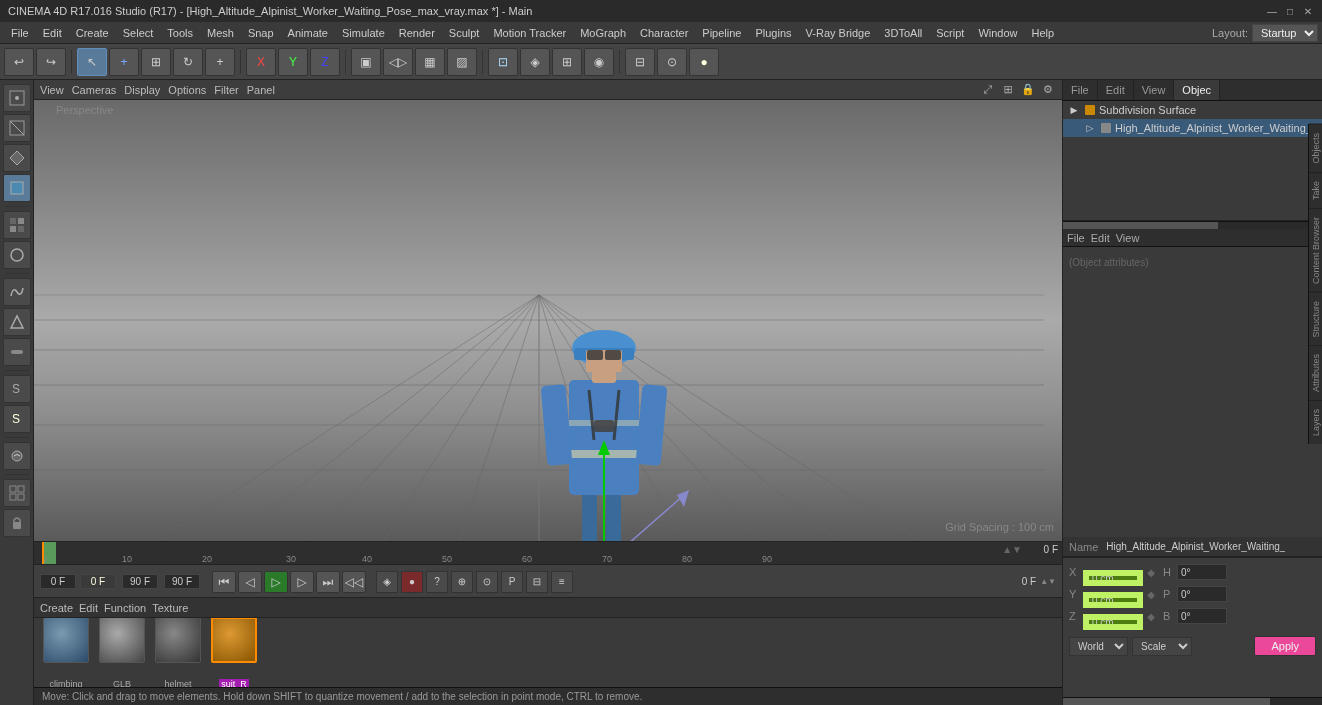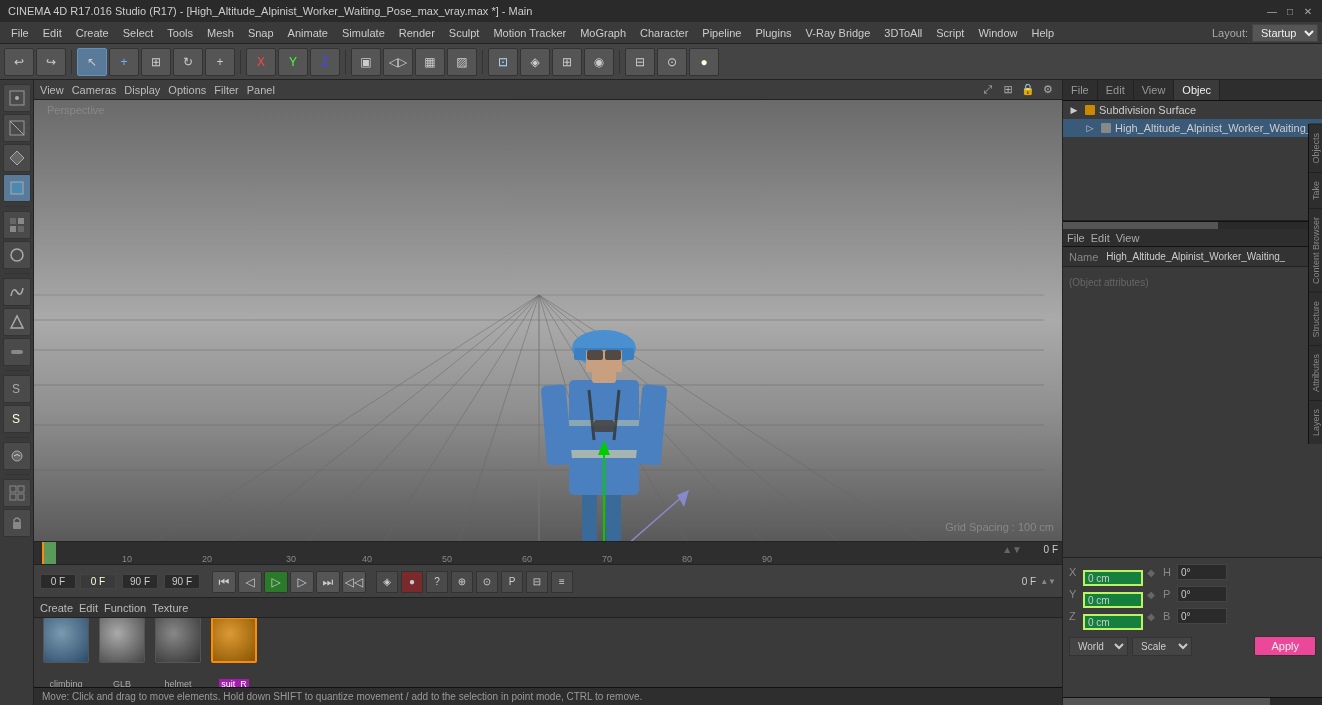--- a/index.html
+++ b/index.html
@@ -162,21 +162,21 @@
     
     #grid-canvas {
       position: absolute;
       inset: 0;
       width: 100%; height: 100%;
     }
 
     
     #perspective-label {
       position: absolute;
-      top: 4px; left: 13px;
+      top: 4px; left: 22px;
       color: #888; font-size: 11px;
     }
 
     
     #grid-spacing {
       position: absolute;
       bottom: 8px; right: 8px;
       color: #888; font-size: 11px;
     }
 
@@ -419,22 +419,22 @@
       height: 20px;
       margin-bottom: 2px;
     }
     .coord-label {
       width: 14px;
       color: #888;
       font-size: 11px;
     }
     .coord-field {
       width: 60px;
-      background: #15803d;
-      border: 2px solid #bef264;
+      background: #4d7c0f;
+      border: 6px solid #bef264;
       color: #ccc;
       font-size: 10px;
       padding: 1px 3px;
       height: 16px;
       margin-top: 12px;
     }
     .coord-mid-label {
       width: 16px;
       text-align: center;
       color: #666;
@@ -900,30 +900,30 @@
       <div id="right-scroll-thumb"></div>
     </div>
 
     <div id="attr-panel">
       <div id="attr-toolbar">
         <span class="at-menu">File</span>
         <span class="at-menu">Edit</span>
         <span class="at-menu">View</span>
       </div>
 
+      <div id="attr-content">
+
+        <div style="padding: 6px; color: #666; font-size: 10px;">
+          (Object attributes)
+        </div>
+      </div>
+
       <div id="attr-name-row">
         <span style="margin-right:8px; color:#888;">Name</span>
         <span style="color:#ccc; font-size:10px; overflow:hidden; white-space:nowrap; max-width:200px;">High_Altitude_Alpinist_Worker_Waiting_</span>
-      </div>
-
-      <div id="attr-content">
-
-        <div style="padding: 6px; color: #666; font-size: 10px;">
-          (Object attributes)
-        </div>
       </div>
     </div>
 
     <div id="coord-panel">
       <div id="coord-fields">
 
         <div class="coord-row">
           <span class="coord-label">X</span>
           <input class="coord-field" value="0 cm" style="">
           <span class="coord-mid-label">◆</span>

